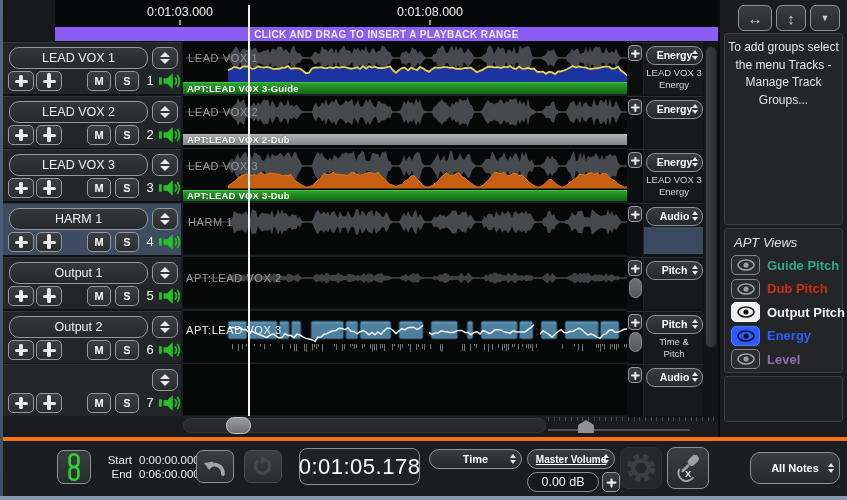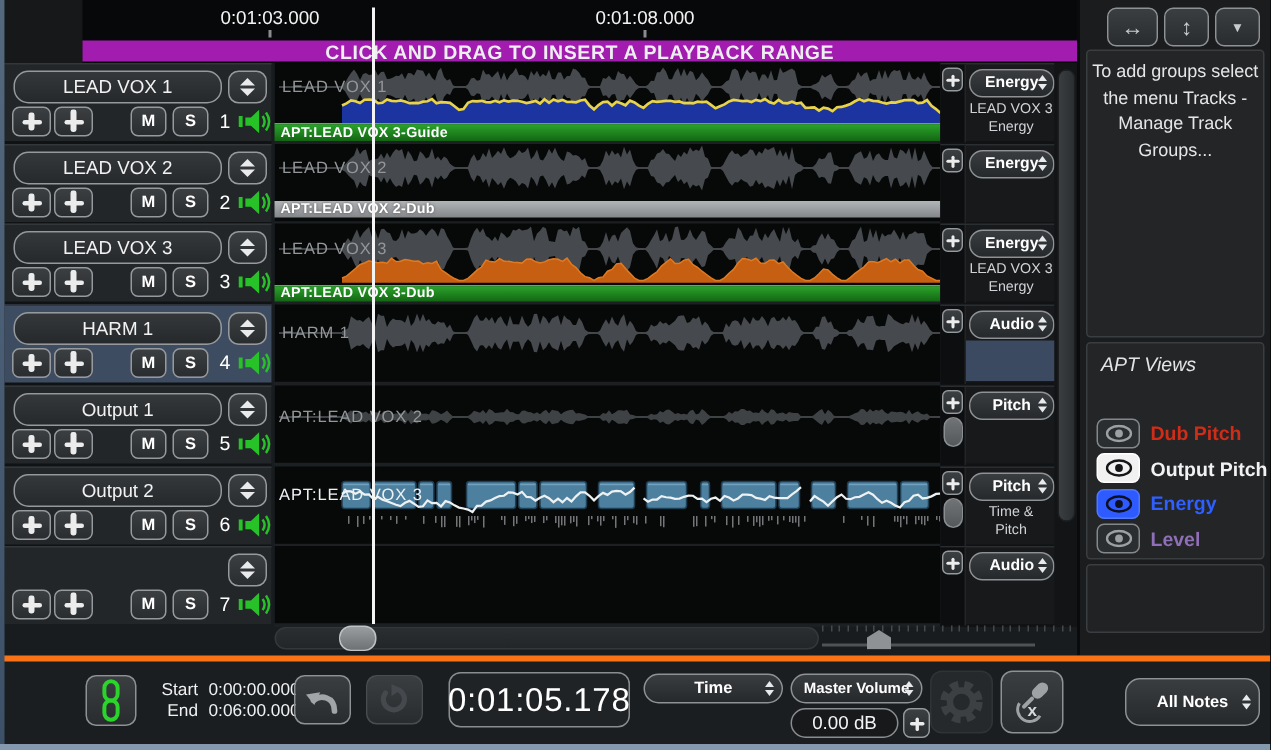--- a/index.html
+++ b/index.html
@@ -7,22 +7,22 @@
        font-family:"Liberation Sans",sans-serif;-webkit-font-smoothing:antialiased;}
   .abs{position:absolute;}
   
   .frame-left{left:0;top:0;width:3px;height:500px;background:linear-gradient(#54687e,#3c5068);z-index:90;}
   .frame-bottom{left:0;top:496px;width:847px;height:4px;background:#8499ad;z-index:90;}
   
   .top-black{left:0;top:0;width:718px;height:42px;background:#070809;}
   .corner-block{left:3px;top:0;width:52px;height:42px;background:#161819;}
   .ruler-label{top:5px;color:#f2f2f2;font-size:12.5px;white-space:nowrap;transform:translateX(-50%);}
   .ruler-tick{top:20px;width:2px;height:5px;background:#8a8d90;}
-  .msg-bar{left:55px;top:27px;width:663px;height:14px;background:#a21caf;color:#eceeef;
-           font-size:13px;font-weight:bold;letter-spacing:.4px;display:flex;align-items:center;justify-content:center;}
+  .msg-bar{left:55px;top:27px;width:663px;height:14px;background:#8b5cf6;color:#eceeef;
+           font-size:10px;font-weight:bold;letter-spacing:.4px;display:flex;align-items:center;justify-content:center;}
   
   .btn{background:linear-gradient(#3b3e41,#292c2f);border:1px solid #8f9295;border-radius:6px;
        color:#d6d9dc;display:flex;align-items:center;justify-content:center;box-sizing:border-box;}
   .sqbtn{background:linear-gradient(#3c3f42,#2a2d30);border:1px solid #979a9d;border-radius:5px;
          color:#fff;display:flex;align-items:center;justify-content:center;box-sizing:border-box;
          font-size:11px;font-weight:bold;}
   .dd{background:linear-gradient(#3a3d40,#26292c);border:1px solid #8f9295;border-radius:10px;
       color:#fff;font-weight:bold;display:flex;align-items:center;justify-content:center;box-sizing:border-box;}
   .dd .lbl{font-size:11px;white-space:nowrap;}
   .dd .arr{position:absolute;right:5px;display:flex;flex-direction:column;gap:2px;}
@@ -107,21 +107,21 @@
   .se-lab{width:36px;text-align:right;}
   .undo-btn,.redo-btn{position:absolute;top:9px;width:38px;height:33px;border-radius:7px;}
   .undo-btn{left:196px;}
   .redo-btn{left:244px;border-color:#4a4d50;}
   .time-box{position:absolute;left:299px;top:7px;width:121px;height:37px;border-radius:8px;
             border:1.5px solid #8a8d90;background:#202326;color:#fff;font-size:22px;letter-spacing:.5px;
             display:flex;align-items:center;justify-content:center;box-sizing:border-box;}
   .dd-time{left:429px;top:8px;width:93px;height:20px;position:absolute;}
   .dd-page{left:429px;top:31px;width:93px;height:20px;position:absolute;}
   .dd-mvol{left:527px;top:8px;width:88px;height:20px;position:absolute;}
-  .dd-mvol .lbl{font-size:10px;}
+  .dd-mvol .lbl{font-size:10px;text-decoration:underline;}
   .db-box{position:absolute;left:527px;top:31px;width:72px;height:20px;border-radius:10px;border:1px solid #8a8d90;
           background:#17191b;color:#f2f3f4;font-size:12.5px;display:flex;align-items:center;justify-content:center;box-sizing:border-box;}
   .db-plus{position:absolute;left:602px;top:31px;width:18px;height:20px;border-radius:5px;}
   .db-plus .plus{transform:scale(.75);}
   .gear-btn{position:absolute;left:620px;top:6px;width:42px;height:42px;border-radius:8px;
             background:#26292c;border:1px solid #303336;box-sizing:border-box;display:flex;align-items:center;justify-content:center;}
   .mic-btn{position:absolute;left:667px;top:6px;width:42px;height:42px;border-radius:8px;}
   .dd-notes{left:750px;top:11px;width:90px;height:32px;position:absolute;}
 </style>
 </head>
@@ -565,20 +565,29 @@
   <div class="abs rpanel">
     <div class="btn tr-btn" style="left:18px;top:5px;width:34px;height:26px;font-size:15px">↔</div>
     <div class="btn tr-btn" style="left:56px;top:5px;width:30px;height:26px;font-size:15px">↕</div>
     <div class="btn tr-btn" style="left:90px;top:5px;width:30px;height:26px;font-size:9px">▼</div>
     <div class="groups-box">To add groups select
 the menu Tracks -
 Manage Track
 Groups...</div>
     <div class="apt-box">
       <div class="apt-title">APT Views</div>
+      <div class="apt-row" style="top:25px">
+        <span class="eye-btn eye-off">
+            <svg width="18" height="12" viewBox="0 0 18 12">
+              <ellipse cx="9" cy="6" rx="8" ry="5" fill="none" stroke="currentColor" stroke-width="1.6"></ellipse>
+              <circle cx="9" cy="6" r="2.6" fill="currentColor"></circle>
+            </svg>
+          </span>
+        <span class="apt-lbl" style="color:#2fa98f">Guide Pitch</span>
+      </div>
       <div class="apt-row" style="top:72px">
         <span class="eye-btn eye-white">
             <svg width="18" height="12" viewBox="0 0 18 12">
               <ellipse cx="9" cy="6" rx="8" ry="5" fill="none" stroke="currentColor" stroke-width="1.6"></ellipse>
               <circle cx="9" cy="6" r="2.6" fill="currentColor"></circle>
             </svg>
           </span>
         <span class="apt-lbl" style="color:#f2f2f2">Output Pitch</span>
       </div>
       <div class="apt-row" style="top:48.5px">

